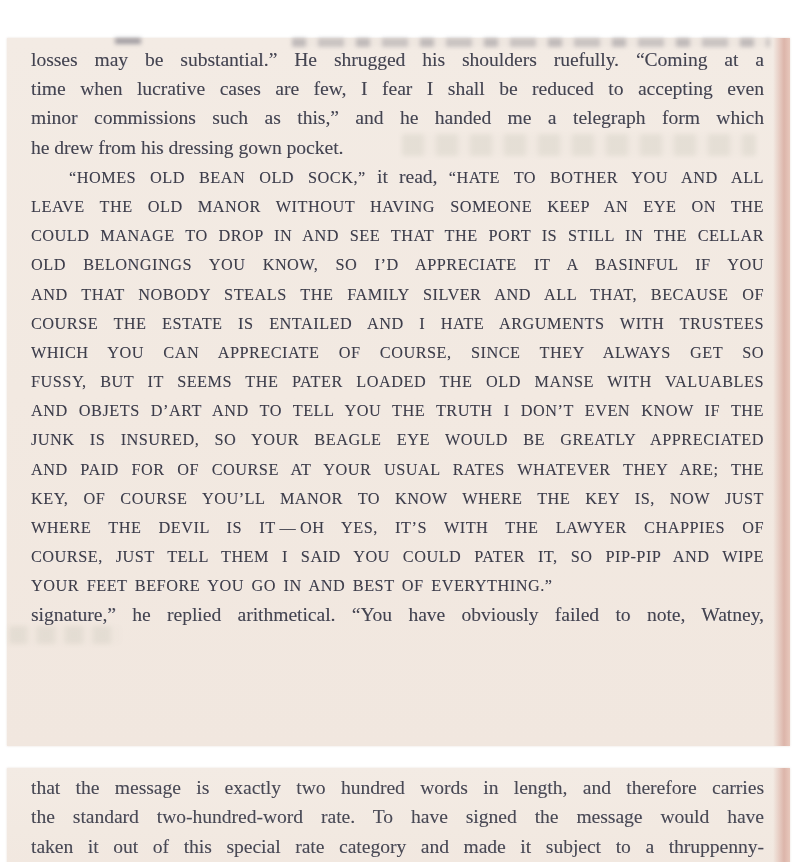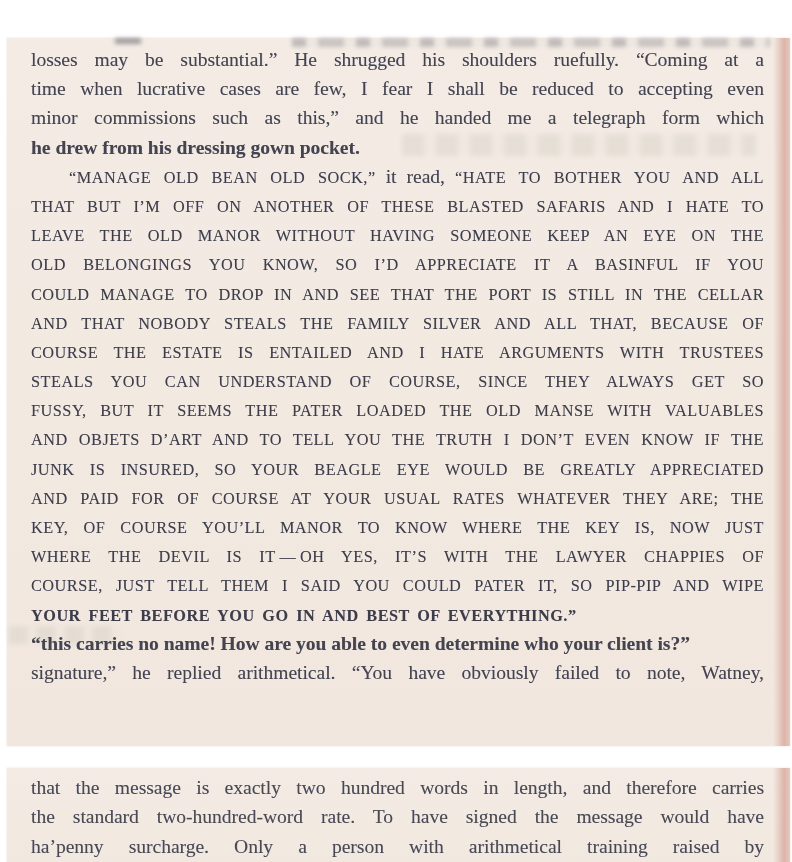--- a/index.html
+++ b/index.html
@@ -48,21 +48,21 @@
     text-align: justify;
     text-align-last: justify;
     text-justify: inter-word;
     white-space: nowrap;
     color: #45444e;
     font-size: 19.5px;
     text-shadow: 0.3px 0.3px 0.6px rgba(70, 90, 150, 0.35);
   }
   #scan-bottom .line { line-height: 29.4px; height: 29.4px; font-size: 19.8px; color: #4a4952; }
   .line.indent { padding-left: 38px; }
-  .line.pend { text-align-last: left; font-weight: bold; }  
+  .line.pend { text-align-last: left; }  
   .seg-c {  
     font-size: 16.2px;
     letter-spacing: 0.55px;
     word-spacing: 3px;
     color: #3e3d47;
   }
   .seg-r { font-size: 19.5px; }
   
   .artifact { position: absolute; pointer-events: none; }
   #artifact-top-band {
@@ -112,46 +112,45 @@
   <div class="scan-block" id="scan-top">
     <div class="artifact" id="artifact-top-band"></div>
     <div class="artifact" id="artifact-top-blob"></div>
     <div class="artifact" id="artifact-ghost-1"></div>
     <div class="artifact" id="artifact-ghost-2"></div>
     <div class="text-col" id="block-0-text">
         <div class="line"><span class="seg-r">losses may be substantial.” He shrugged his shoulders ruefully. “Coming at a</span></div>
         <div class="line"><span class="seg-r">time when lucrative cases are few, I fear I shall be reduced to accepting even</span></div>
         <div class="line"><span class="seg-r">minor commissions such as this,” and he handed me a telegraph form which</span></div>
         <div class="line pend"><span class="seg-r">he drew from his dressing gown pocket.</span></div>
-        <div class="line indent"><span class="seg-c">“MANAGE OLD BEAN OLD SOCK,”</span><span class="seg-r"> it read, </span><span class="seg-c">“HATE TO BOTHER YOU AND ALL</span></div>
-        <div class="line"><span class="seg-c">THAT BUT I’M OFF ON ANOTHER OF THESE BLASTED SAFARIS AND I HATE TO</span></div>
+        <div class="line indent"><span class="seg-c">“HOMES OLD BEAN OLD SOCK,”</span><span class="seg-r"> it read, </span><span class="seg-c">“HATE TO BOTHER YOU AND ALL</span></div>
         <div class="line"><span class="seg-c">LEAVE THE OLD MANOR WITHOUT HAVING SOMEONE KEEP AN EYE ON THE</span></div>
+        <div class="line"><span class="seg-c">COULD MANAGE TO DROP IN AND SEE THAT THE PORT IS STILL IN THE CELLAR</span></div>
         <div class="line"><span class="seg-c">OLD BELONGINGS YOU KNOW, SO I’D APPRECIATE IT A BASINFUL IF YOU</span></div>
-        <div class="line"><span class="seg-c">COULD MANAGE TO DROP IN AND SEE THAT THE PORT IS STILL IN THE CELLAR</span></div>
         <div class="line"><span class="seg-c">AND THAT NOBODY STEALS THE FAMILY SILVER AND ALL THAT, BECAUSE OF</span></div>
         <div class="line"><span class="seg-c">COURSE THE ESTATE IS ENTAILED AND I HATE ARGUMENTS WITH TRUSTEES</span></div>
-        <div class="line"><span class="seg-c">STEALS YOU CAN UNDERSTAND OF COURSE, SINCE THEY ALWAYS GET SO</span></div>
+        <div class="line"><span class="seg-c">WHICH YOU CAN APPRECIATE OF COURSE, SINCE THEY ALWAYS GET SO</span></div>
         <div class="line"><span class="seg-c">FUSSY, BUT IT SEEMS THE PATER LOADED THE OLD MANSE WITH VALUABLES</span></div>
         <div class="line"><span class="seg-c">AND OBJETS D’ART AND TO TELL YOU THE TRUTH I DON’T EVEN KNOW IF THE</span></div>
         <div class="line"><span class="seg-c">JUNK IS INSURED, SO YOUR BEAGLE EYE WOULD BE GREATLY APPRECIATED</span></div>
         <div class="line"><span class="seg-c">AND PAID FOR OF COURSE AT YOUR USUAL RATES WHATEVER THEY ARE; THE</span></div>
         <div class="line"><span class="seg-c">KEY, OF COURSE YOU’LL MANOR TO KNOW WHERE THE KEY IS, NOW JUST</span></div>
         <div class="line"><span class="seg-c">WHERE THE DEVIL IS IT — OH YES, IT’S WITH THE LAWYER CHAPPIES OF</span></div>
         <div class="line"><span class="seg-c">COURSE, JUST TELL THEM I SAID YOU COULD PATER IT, SO PIP-PIP AND WIPE</span></div>
         <div class="line pend"><span class="seg-c">YOUR FEET BEFORE YOU GO IN AND BEST OF EVERYTHING.”</span></div>
-        <div class="line pend"><span class="seg-r">“this carries no name! How are you able to even determine who your client is?”</span></div>
         <div class="line"><span class="seg-r">signature,” he replied arithmetical. “You have obviously failed to note, Watney,</span></div>
       </div>
     <div class="edge-strip"></div>
   </div>
 
   <div class="scan-block" id="scan-bottom">
     <div class="text-col" id="block-1-text">
         <div class="line"><span class="seg-r">that the message is exactly two hundred words in length, and therefore carries</span></div>
         <div class="line"><span class="seg-r">the standard two-hundred-word rate. To have signed the message would have</span></div>
+        <div class="line"><span class="seg-r">taken it out of this special rate category and made it subject to a thruppenny-</span></div>
         <div class="line"><span class="seg-r">ha’penny surcharge. Only a person with arithmetical training raised by</span></div>
       </div>
     <div class="edge-strip"></div>
   </div>
 
   <div class="artifact" id="artifact-bottom-edge"></div>
 
 </div>
 
 </body></html>

